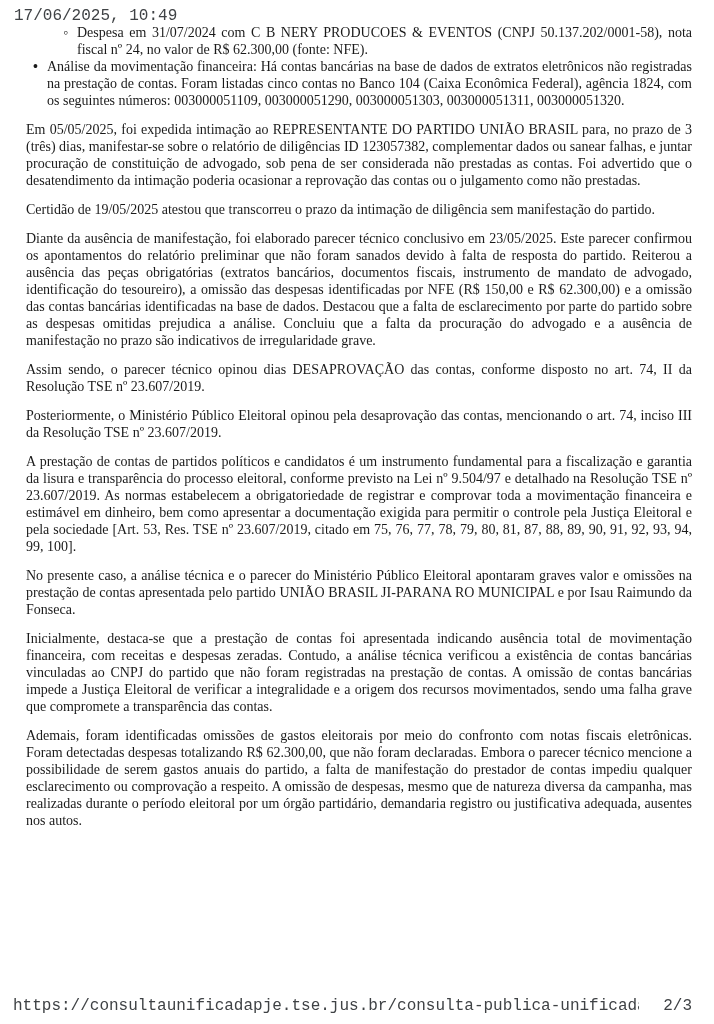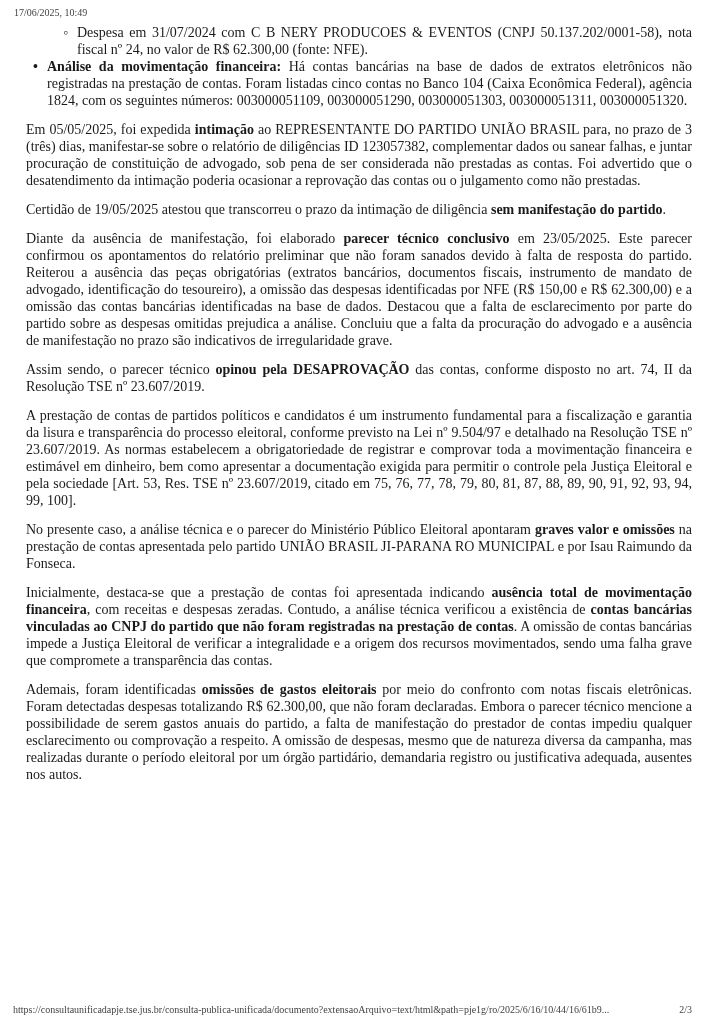--- a/index.html
+++ b/index.html
@@ -6,22 +6,22 @@
   body {
     width: 714px; height: 1024px;
     background: #ffffff;
     position: relative;
     overflow: hidden;
     font-family: "Liberation Serif", serif;
     color: #1a1a1a;
   }
   .hf {
     position: absolute;
-    font-family: Liberation Serif, serif;
-    font-size: 10px;
+    font-family: Liberation Mono, monospace;
+    font-size: 16px;
     color: #3f4245;
     white-space: nowrap;
   }
   .page-header { top: 7px; left: 14px; right: 8px; display: flex; }
   .header-url { margin-left: 40px; overflow: hidden; flex: 1; }
   .page-footer { bottom: 9px; left: 13px; right: 22px; display: flex; justify-content: space-between; }
   .footer-url { overflow: hidden; }
   .page-num { margin-left: 24px; }
   .content {
     position: absolute;
@@ -30,21 +30,21 @@
     line-height: 17px;
     text-align: justify;
   }
   .content p { margin: 0 0 12px 0; }
   .blist { margin: 0 0 12px 0; padding: 0; }
   .li { position: relative; }
   .li.l1 { padding-left: 21px; }
   .li.l1 .marker { position: absolute; left: 7px; font-weight: 700; }
   .li.l2 { padding-left: 51px; }
   .li.l2 .marker { position: absolute; left: 37px; font-weight: 700; }
-  b { font-weight: 700; }
+  b { font-weight: 400; }
 </style>
 </head>
 <body>
 
 <div class="hf page-header">
   <span>17/06/2025, 10:49</span>
 </div>
 
 <div class="content">
   <div class="blist">
@@ -54,21 +54,22 @@
     </div>
     <div class="li l1">
       <span class="marker">•</span>
       <span><b>Análise da movimentação financeira:</b><span> Há contas bancárias na base de dados de extratos eletrônicos não registradas na prestação de contas. Foram listadas cinco contas no Banco 104 (Caixa Econômica Federal), agência 1824, com os seguintes números: 003000051109, 003000051290, 003000051303, 003000051311, 003000051320.</span></span>
     </div>
   </div>
 
   <p><span>Em 05/05/2025, foi expedida </span><b>intimação</b><span> ao REPRESENTANTE DO PARTIDO UNIÃO BRASIL para, no prazo de 3 (três) dias, manifestar-se sobre o relatório de diligências ID 123057382, complementar dados ou sanear falhas, e juntar procuração de constituição de advogado, sob pena de ser considerada não prestadas as contas. Foi advertido que o desatendimento da intimação poderia ocasionar a reprovação das contas ou o julgamento como não prestadas.</span></p>
   <p><span>Certidão de 19/05/2025 atestou que transcorreu o prazo da intimação de diligência </span><b>sem manifestação do partido</b><span>.</span></p>
   <p><span>Diante da ausência de manifestação, foi elaborado </span><b>parecer técnico conclusivo</b><span> em 23/05/2025. Este parecer confirmou os apontamentos do relatório preliminar que não foram sanados devido à falta de resposta do partido. Reiterou a ausência das peças obrigatórias (extratos bancários, documentos fiscais, instrumento de mandato de advogado, identificação do tesoureiro), a omissão das despesas identificadas por NFE (R$ 150,00 e R$ 62.300,00) e a omissão das contas bancárias identificadas na base de dados. Destacou que a falta de esclarecimento por parte do partido sobre as despesas omitidas prejudica a análise. Concluiu que a falta da procuração do advogado e a ausência de manifestação no prazo são indicativos de irregularidade grave.</span></p>
-  <p><span>Assim sendo, o parecer técnico </span><b>opinou pela DESAPROVAÇÃO</b><span> das contas, conforme disposto no art. 74, II da Resolução TSE nº 23.607/2019.</span></p>
+  <p><span>Assim sendo, o parecer técnico </span><b>opinou dias DESAPROVAÇÃO</b><span> das contas, conforme disposto no art. 74, II da Resolução TSE nº 23.607/2019.</span></p>
+  <p><span>Posteriormente,  o Ministério Público Eleitoral </span><b>opinou pela desaprovação das contas</b><span>, mencionando o art. 74, inciso III da Resolução TSE nº 23.607/2019.</span></p>
   <p><span>A prestação de contas de partidos políticos e candidatos é um instrumento fundamental para a fiscalização e garantia da lisura e transparência do processo eleitoral, conforme previsto na Lei nº 9.504/97 e detalhado na Resolução TSE nº 23.607/2019. As normas estabelecem a obrigatoriedade de registrar e comprovar toda a movimentação financeira e estimável em dinheiro, bem como apresentar a documentação exigida para permitir o controle pela Justiça Eleitoral e pela sociedade [Art. 53, Res. TSE nº 23.607/2019, citado em 75, 76, 77, 78, 79, 80, 81, 87, 88, 89, 90, 91, 92, 93, 94, 99, 100].</span></p>
   <p><span>No presente caso, a análise técnica e o parecer do Ministério Público Eleitoral apontaram </span><b>graves valor e omissões</b><span> na prestação de contas apresentada pelo partido UNIÃO BRASIL JI-PARANA RO MUNICIPAL e por Isau Raimundo da Fonseca.</span></p>
   <p><span>Inicialmente, destaca-se que a prestação de contas foi apresentada indicando </span><b>ausência total de movimentação financeira</b><span>, com receitas e despesas zeradas. Contudo, a análise técnica verificou a existência de </span><b>contas bancárias vinculadas ao CNPJ do partido que não foram registradas na prestação de contas</b><span>. A omissão de contas bancárias impede a Justiça Eleitoral de verificar a integralidade e a origem dos recursos movimentados, sendo uma falha grave que compromete a transparência das contas.</span></p>
   <p><span>Ademais, foram identificadas </span><b>omissões de gastos eleitorais</b><span> por meio do confronto com notas fiscais eletrônicas. Foram detectadas despesas totalizando R$ 62.300,00, que não foram declaradas. Embora o parecer técnico mencione a possibilidade de serem gastos anuais do partido, a falta de manifestação do prestador de contas impediu qualquer esclarecimento ou comprovação a respeito. A omissão de despesas, mesmo que de natureza diversa da campanha, mas realizadas durante o período eleitoral por um órgão partidário, demandaria registro ou justificativa adequada, ausentes nos autos.</span></p>
 </div>
 
 <div class="hf page-footer">
   <span class="footer-url">https://consultaunificadapje.tse.jus.br/consulta-publica-unificada/documento?extensaoArquivo=text/html&amp;path=pje1g/ro/2025/6/16/10/44/16/61b9...</span>
   <span class="page-num">2/3</span>
 </div>

